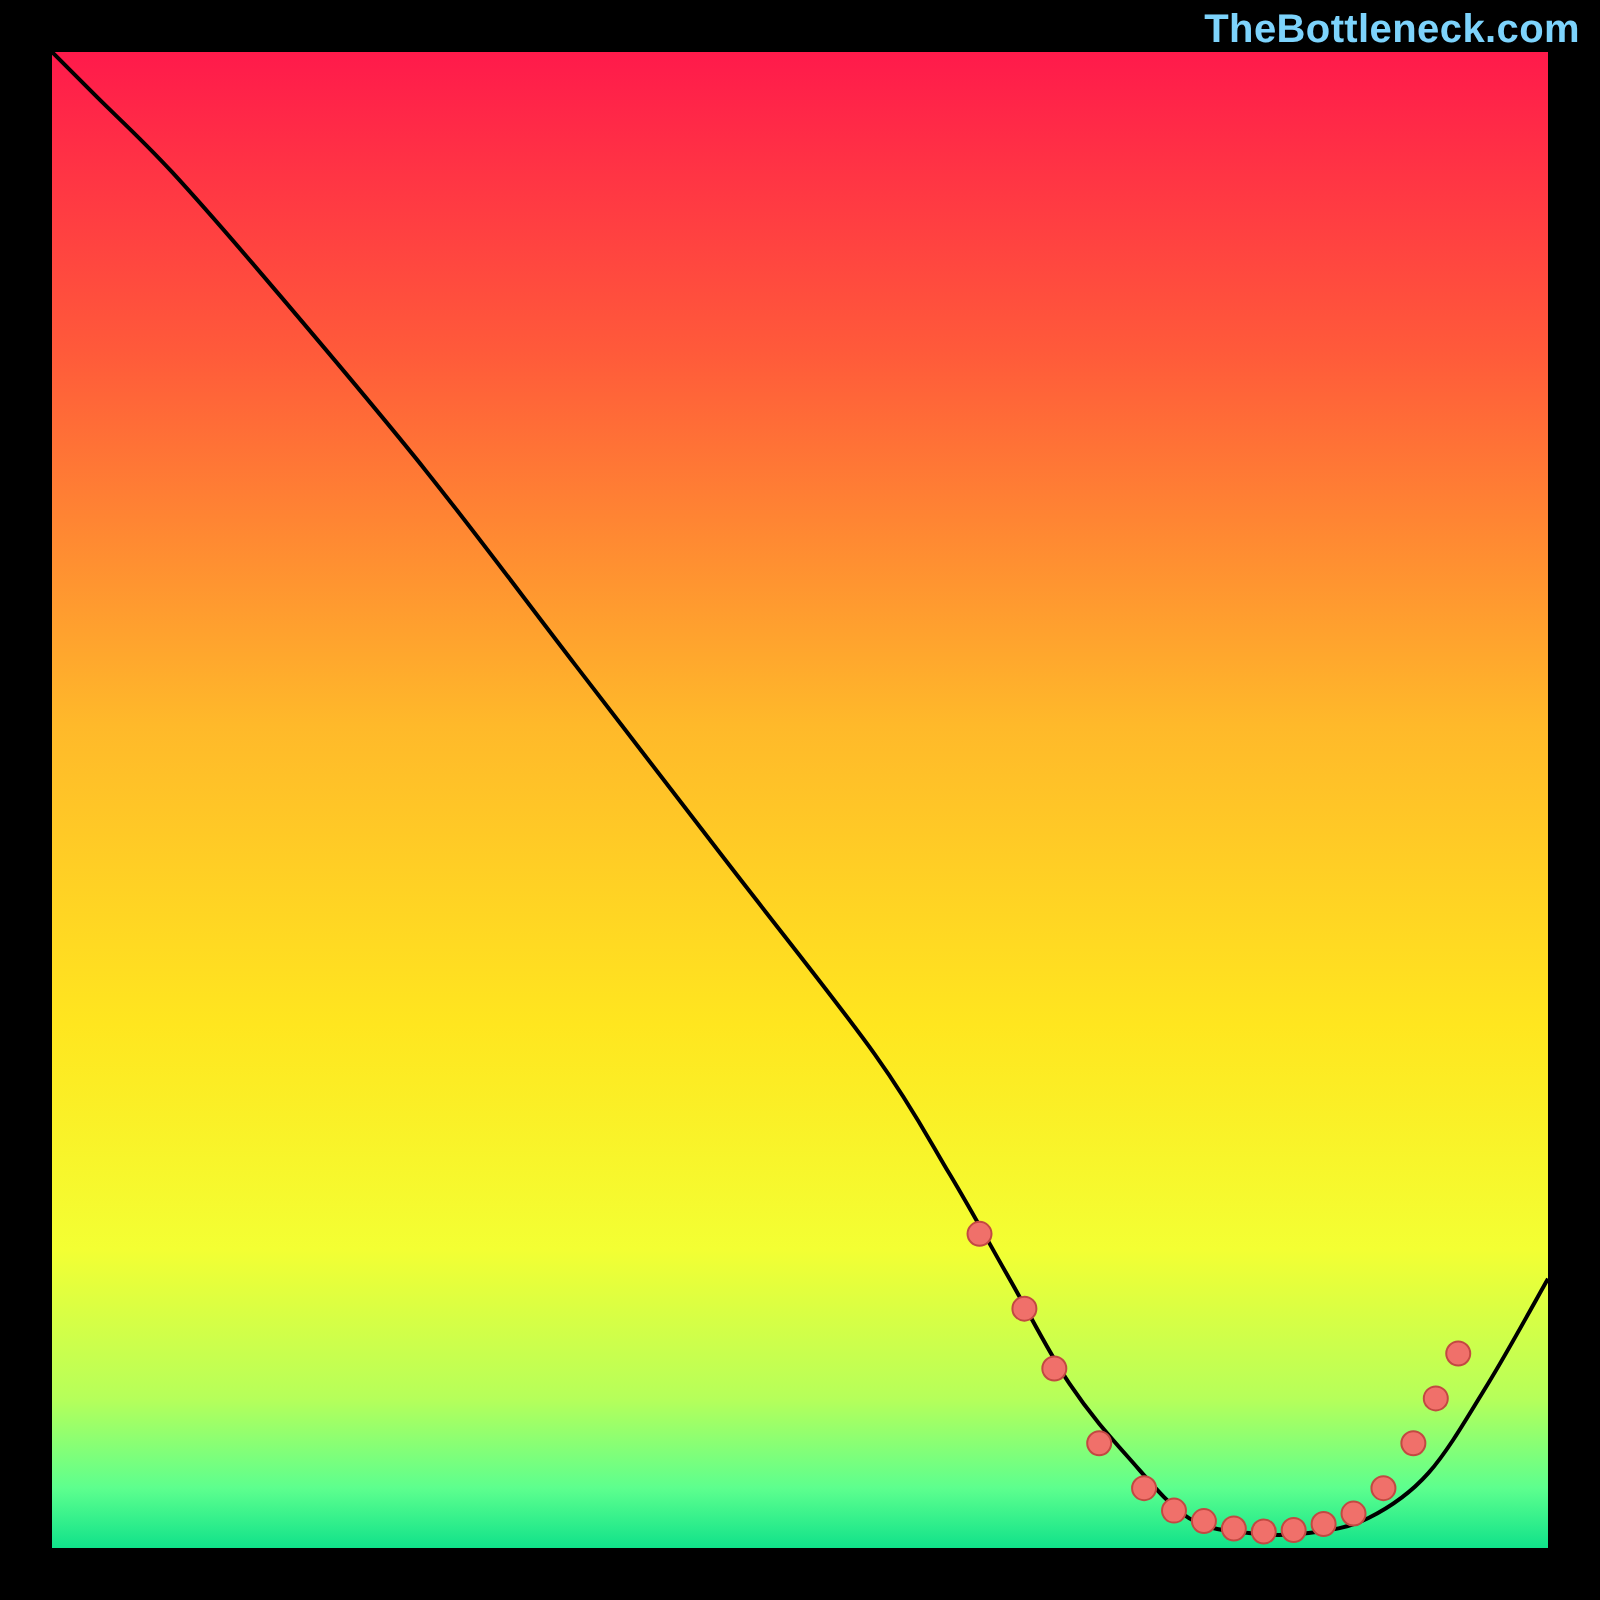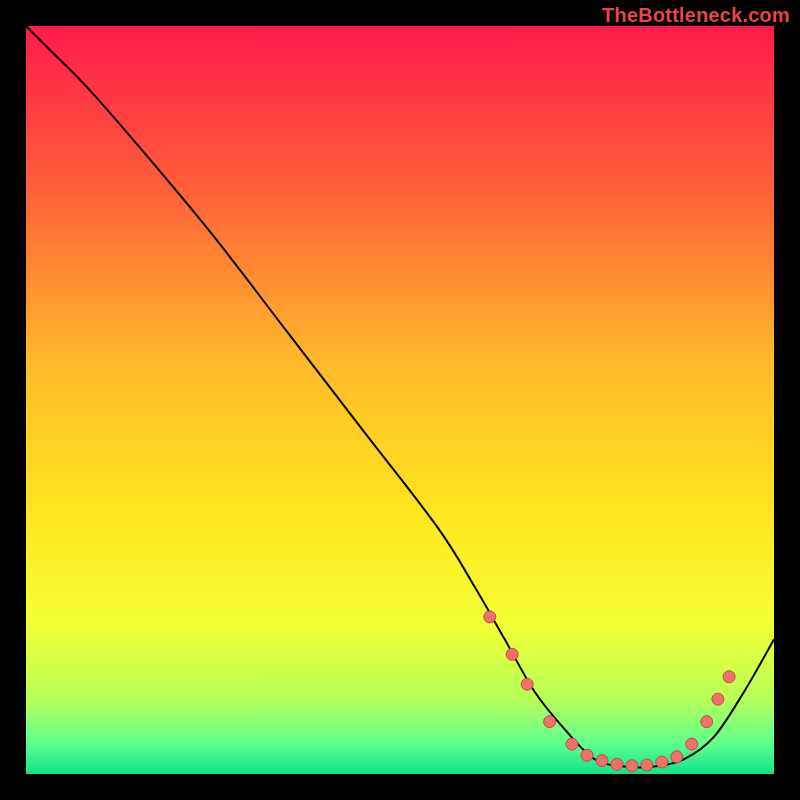--- a/index.html
+++ b/index.html
@@ -10,21 +10,21 @@
     height: 800px;
     background: #000;
   }
   .attribution {
     position: absolute;
     top: 4px;
     right: 10px;
     font-family: Arial, Helvetica, sans-serif;
     font-size: 20px;
     font-weight: bold;
-    color: #ef4444;
+    color: #7dd3fc;
     letter-spacing: 0.2px;
     z-index: 3;
   }
   .plot-area {
     position: absolute;
     left: 26px;
     top: 26px;
     width: 748px;
     height: 748px;
   }

